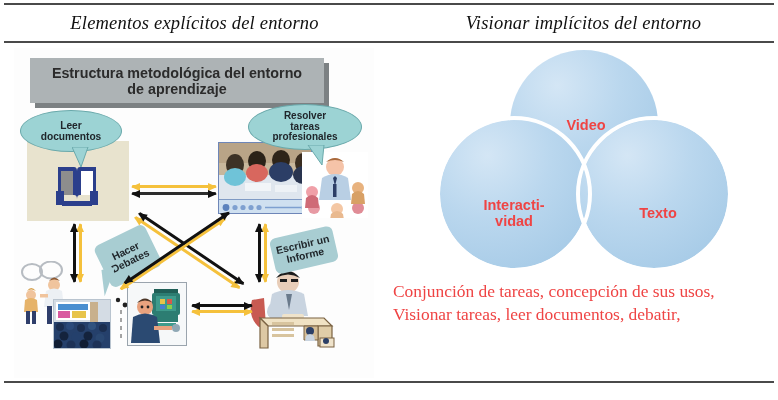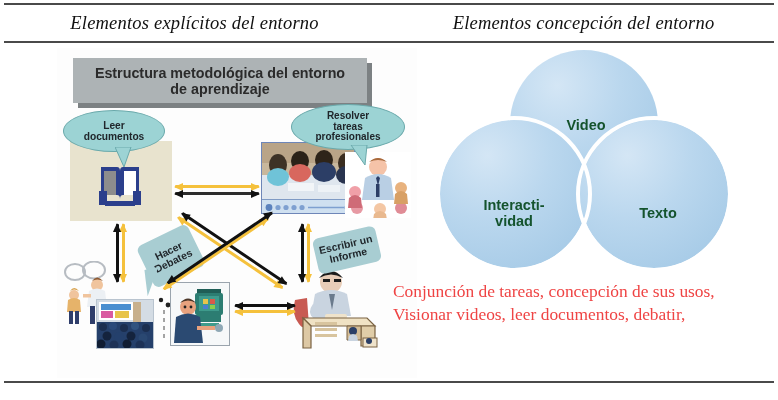--- a/index.html
+++ b/index.html
@@ -20,21 +20,21 @@
   
   .hdr-row{position:absolute;top:5px;left:0;width:778px;height:36px;display:flex;}
   .hdr-cell{flex:1;display:flex;align-items:center;justify-content:center;}
   .hdr-cell span{
     font-family:"Liberation Serif", serif;
     font-style:italic;font-size:18.5px;color:#111;letter-spacing:.2px;
   }
 
   
   .body-row{position:absolute;top:44px;left:0;width:778px;height:336px;}
-  .col-left{position:absolute;left:0;top:0;width:390px;height:336px;margin-left:43px;}
+  .col-left{position:absolute;left:0;top:0;width:390px;height:336px;}
   .col-right{position:absolute;left:390px;top:0;width:388px;height:336px;}
 
   
   .slide{position:absolute;left:14px;top:4px;width:360px;height:330px;background:#fdfdfd;}
 
   .title-box{
     position:absolute;left:16px;top:10px;width:294px;height:45px;
     background:#adb3b5;
     box-shadow:5px 5px 0 0 #7c8183;
     display:flex;align-items:center;justify-content:center;
@@ -101,21 +101,21 @@
   .c-left{left:8px;top:72px;width:148px;height:148px;
     background:radial-gradient(circle at 32% 24%, #d4e6f5 0%, #bad7ee 42%, #9fc6e4 100%);}
   .c-right{left:148px;top:72px;width:148px;height:148px;
     background:radial-gradient(circle at 32% 24%, #d4e6f5 0%, #bad7ee 42%, #9fc6e4 100%);}
   .ring{position:absolute;border-radius:50%;border:4px solid #ffffff;}
   .r-left{left:4px;top:68px;width:148px;height:148px;}
   .r-right{left:144px;top:68px;width:148px;height:148px;}
   .vlbl{
     position:absolute;text-align:center;
     font-family:"Liberation Sans", sans-serif;
-    font-weight:bold;font-size:14.5px;color:#14532d;line-height:1.1;
+    font-weight:bold;font-size:14.5px;color:#ef4444;line-height:1.1;
   }
   .l-video{left:112px;top:70px;width:84px;}
   .l-inter{left:28px;top:150px;width:108px;}
   .l-texto{left:182px;top:158px;width:88px;}
 
   
   .rtext{
     position:absolute;left:3px;top:236px;width:382px;
     font-family:"Liberation Serif", serif;
     font-size:17.4px;color:#ef4444;line-height:1.32;
@@ -129,21 +129,21 @@
 
   <div class="rule rule-top"></div>
   <div class="rule rule-head"></div>
   <div class="rule rule-bottom"></div>
 
   <div class="hdr-row">
     <div class="hdr-cell">
       <span>Elementos explícitos del entorno</span>
     </div>
     <div class="hdr-cell">
-      <span>Elementos concepción del entorno</span>
+      <span>Visionar implícitos del entorno</span>
     </div>
   </div>
 
   <div class="body-row">
 
     <div class="col-left">
       <div class="slide">
 
         <div class="title-box">
           <span id="ttl">Estructura metodológica del entorno<br>de aprendizaje</span>
@@ -400,18 +400,18 @@
         <div class="circ c-right"></div>
         <div class="ring r-left"></div>
         <div class="ring r-right"></div>
         <div class="vlbl l-video" id="v0">Video</div>
         <div class="vlbl l-inter" id="v1">Interacti-<br>vidad</div>
         <div class="vlbl l-texto" id="v2">Texto</div>
       </div>
 
       <div class="rtext" id="para">
           <div>Conjunción de tareas, concepción de sus usos,</div>
-          <div>Visionar videos, leer documentos, debatir,</div>
+          <div>Visionar tareas, leer documentos, debatir,</div>
         </div>
 
     </div>
   </div>
 </div>
 
 </body></html>

